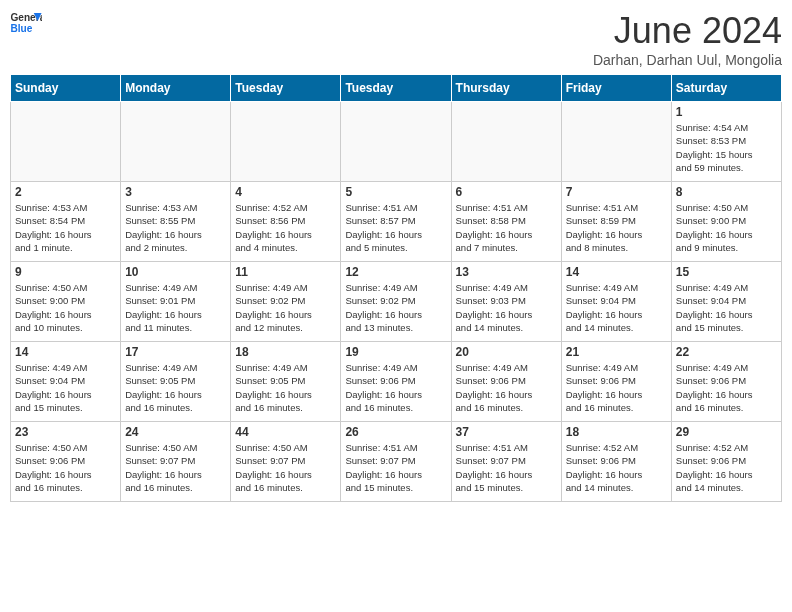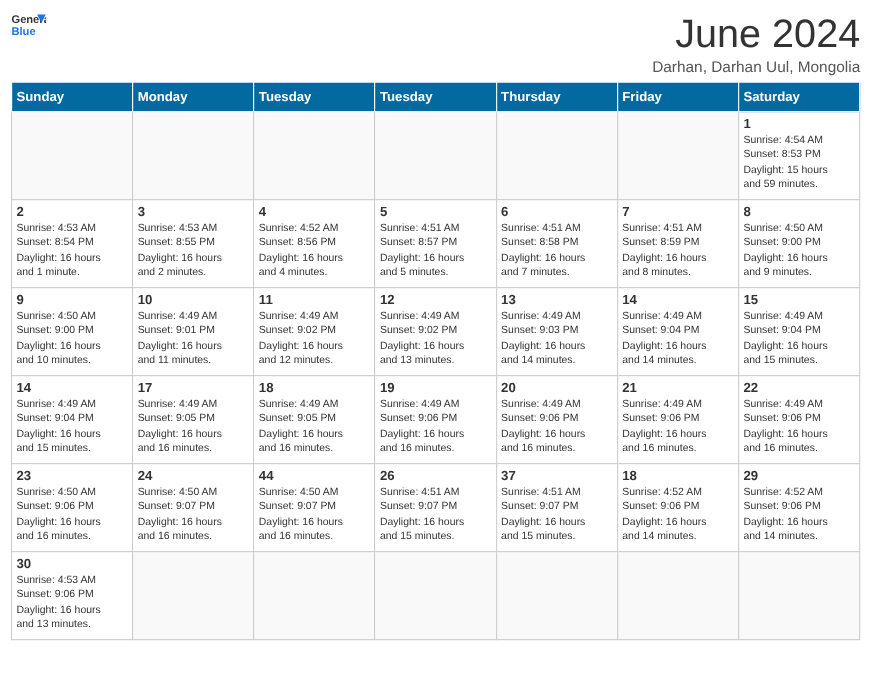--- a/index.html
+++ b/index.html
@@ -318,29 +318,14 @@
 and 14 minutes.</div>
         </td>
         <td>
           <span class="day-number">29</span>
           <div class="day-info" style="white-space: pre-line;">Sunrise: 4:52 AM
 Sunset: 9:06 PM
 Daylight: 16 hours
 and 14 minutes.</div>
         </td>
       </tr>
-      <tr>
-        <td>
-          <span class="day-number">30</span>
-          <div class="day-info" style="white-space: pre-line;">Sunrise: 4:53 AM
-Sunset: 9:06 PM
-Daylight: 16 hours
-and 13 minutes.</div>
-        </td>
-        <td class="empty"></td>
-        <td class="empty"></td>
-        <td class="empty"></td>
-        <td class="empty"></td>
-        <td class="empty"></td>
-        <td class="empty"></td>
-      </tr>
     </tbody>
 </table>
 
 </body></html>

